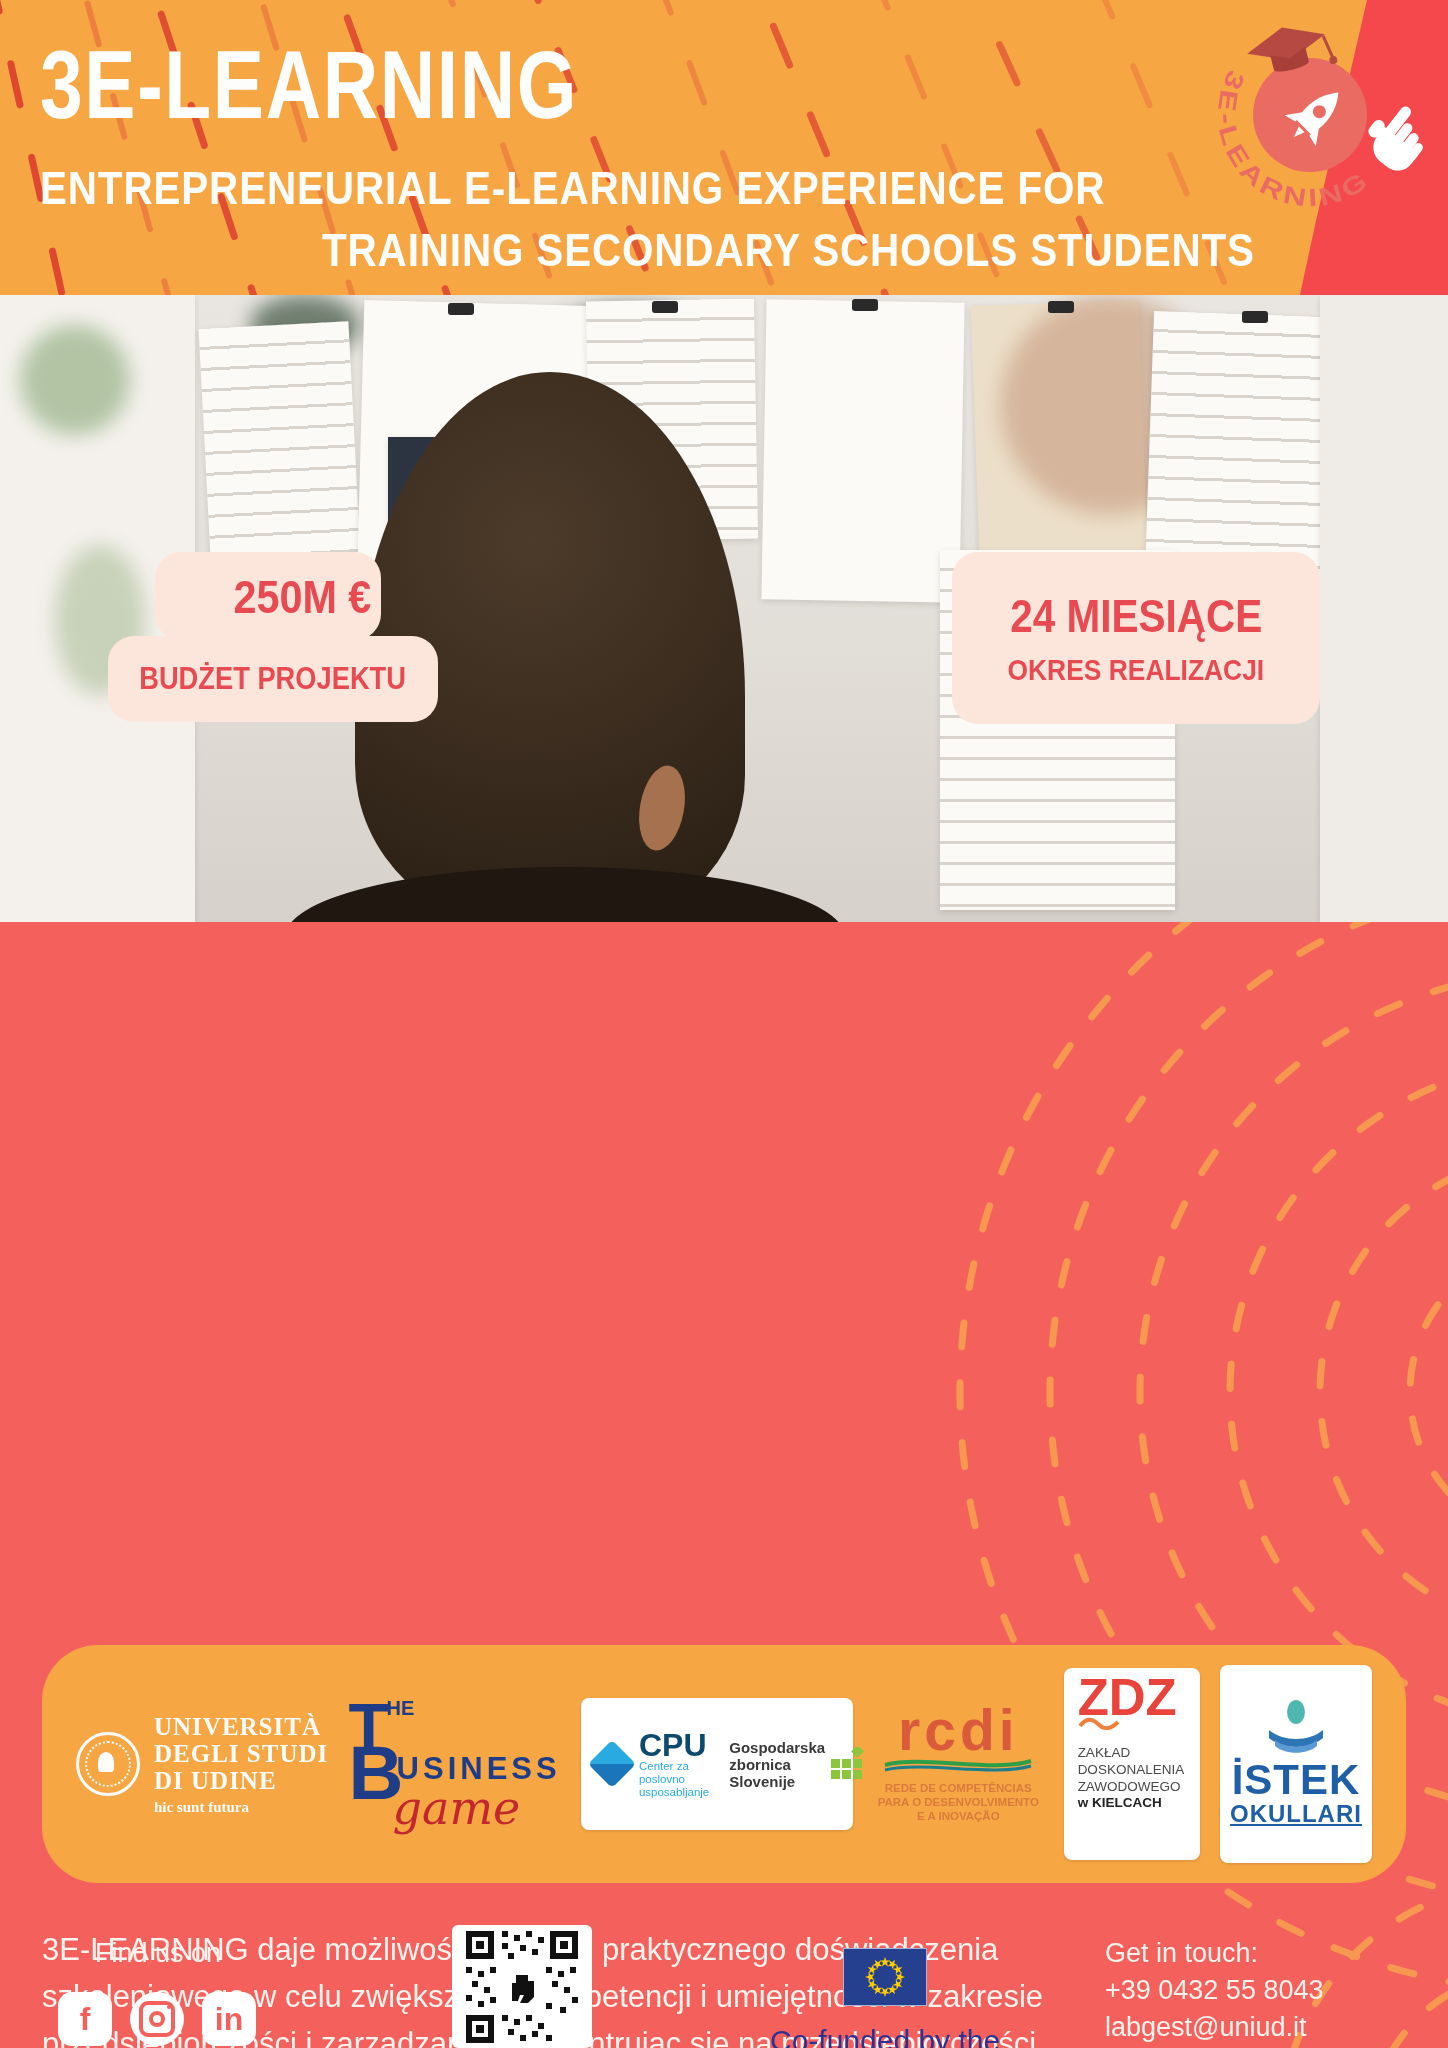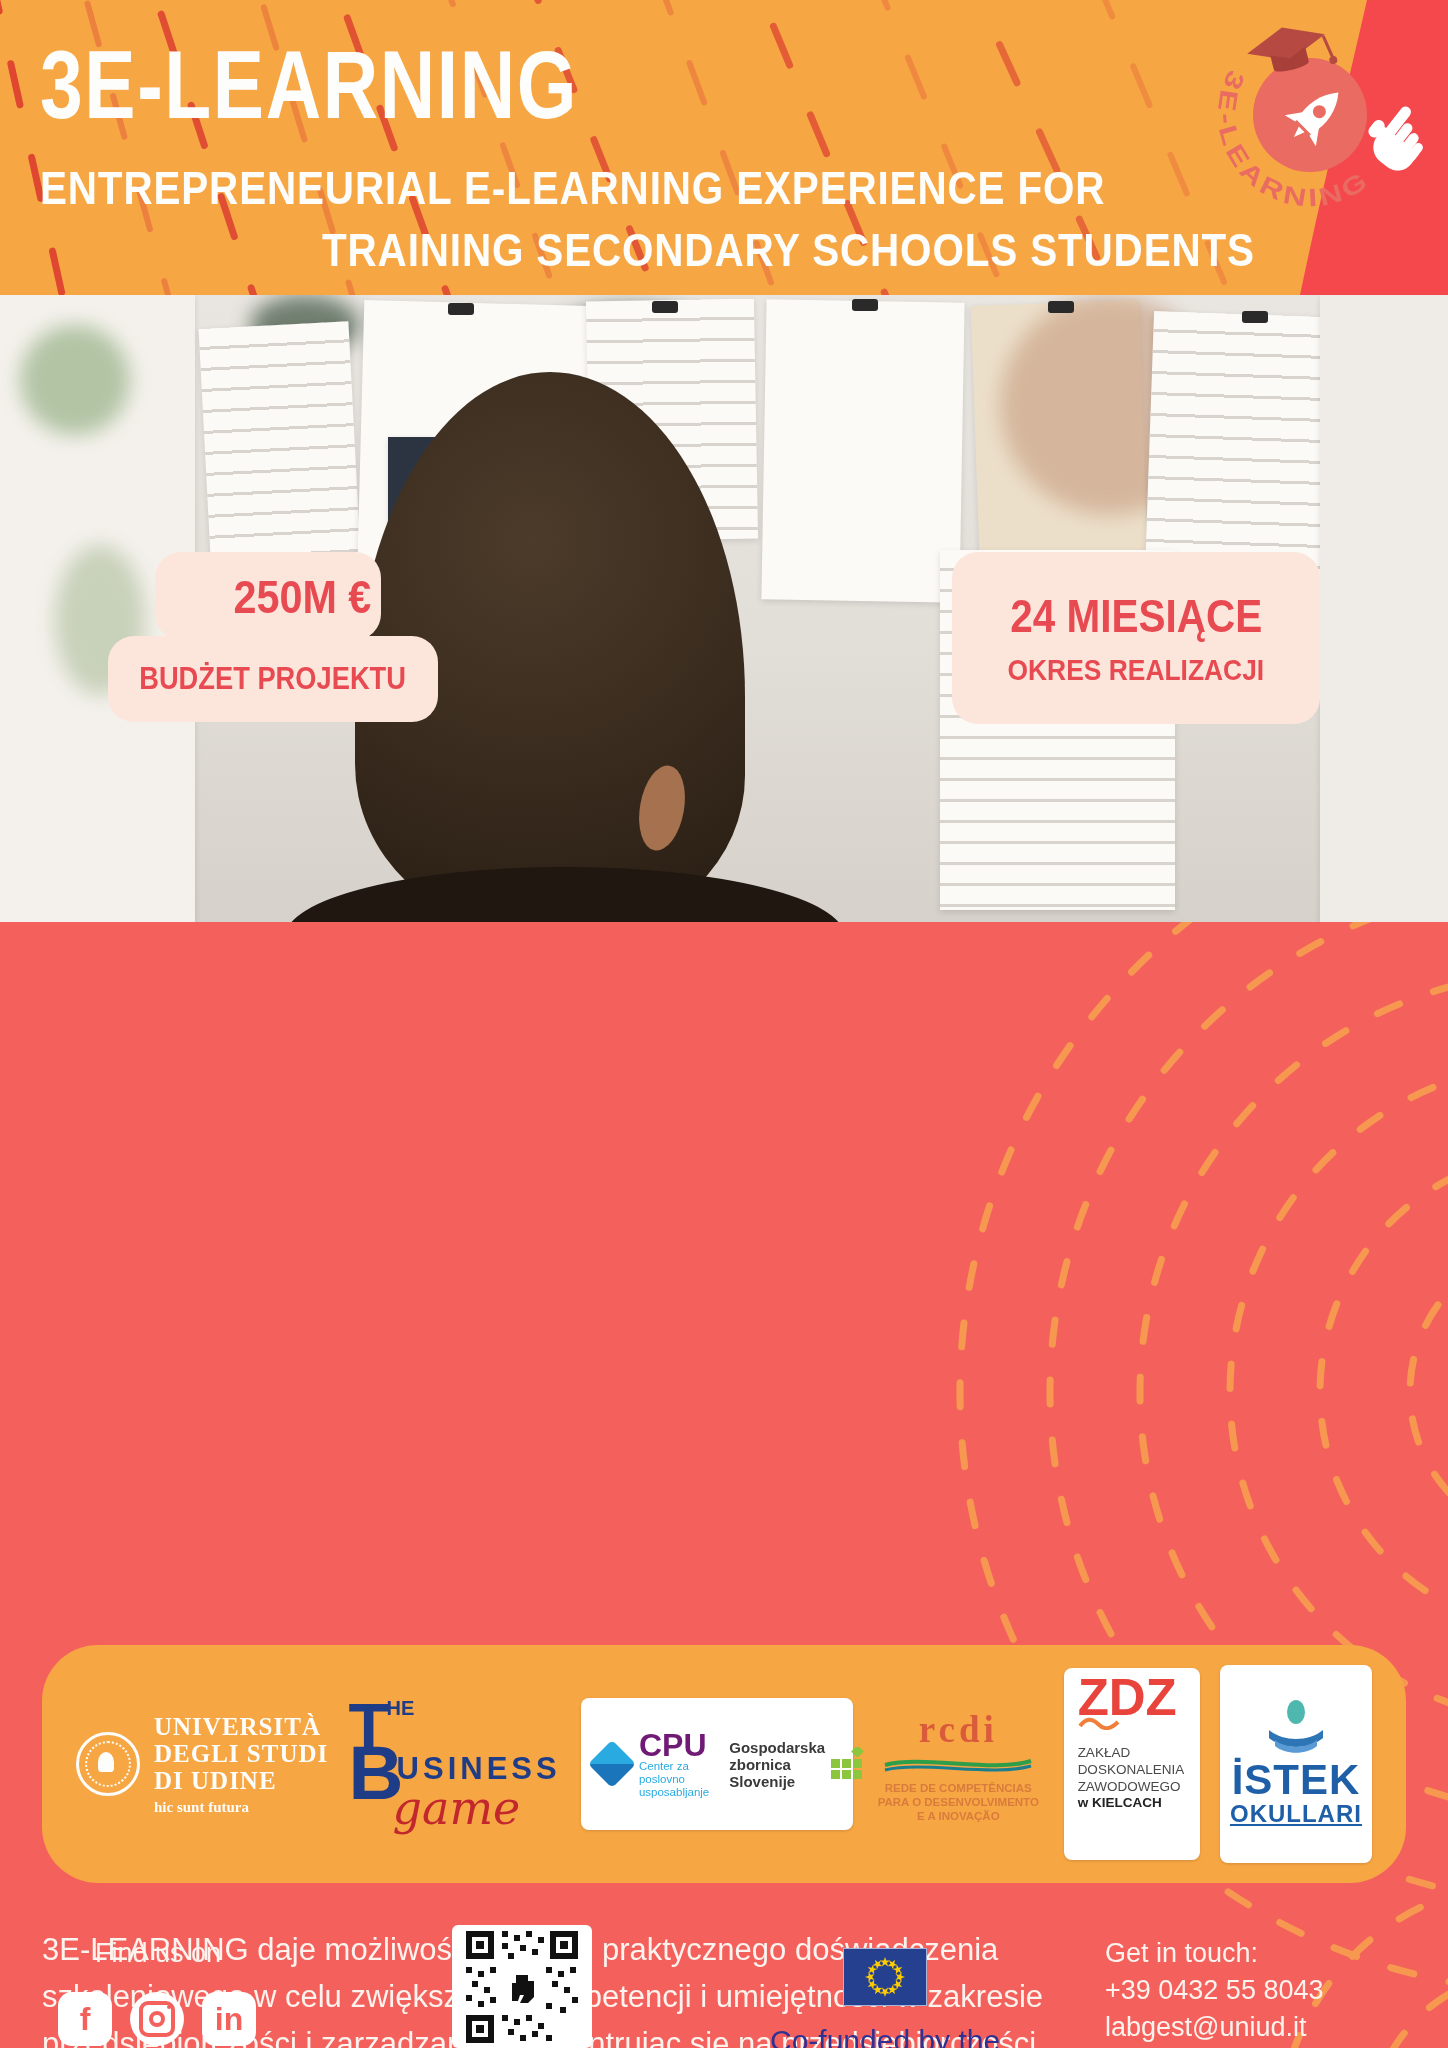--- a/index.html
+++ b/index.html
@@ -61,27 +61,27 @@
   .bg-t{position:absolute;left:0;top:0;font-size:66px;font-weight:800;}
   .bg-he{position:absolute;left:38px;top:8px;font-size:20px;font-weight:800;}
   .bg-b{position:absolute;left:0;top:40px;font-size:76px;font-weight:800;}
   .bg-usiness{position:absolute;left:48px;top:62px;font-size:31px;font-weight:800;letter-spacing:4px;}
   .bg-game{position:absolute;left:44px;top:92px;font-size:46px;color:#C1272D;
     font-family:"DejaVu Serif",serif;font-style:italic;}
   .cpu-box{width:272px;height:132px;display:flex;align-items:center;gap:10px;
     padding:0 14px;box-sizing:border-box;}
   .cpu-icon{width:34px;height:34px;background:linear-gradient(135deg,#29ABE2 50%,#1B75BB 50%);
     transform:rotate(45deg);border-radius:5px;flex:none;}
-  .cpu-abbr{font-size:32px;font-weight:800;color:#701a75;line-height:30px;}
+  .cpu-abbr{font-size:32px;font-weight:800;color:#0c4a6e;line-height:30px;}
   .cpu-tag{font-size:11.5px;color:#29ABE2;line-height:13px;white-space:pre-line;}
   .cpu-div{width:1px;height:80px;background:#c9c9c9;}
   .gzs{display:flex;align-items:center;gap:6px;}
   .gzs-txt{font-size:15px;font-weight:700;color:#3a3a3a;line-height:17px;white-space:pre-line;}
   .rcdi{display:flex;flex-direction:column;align-items:center;width:170px;}
-  .rcdi-abbr{font-size:37px;font-weight:800;color:#D95B3B;letter-spacing:4px;line-height:50px;font-family:Liberation Serif, serif;}
+  .rcdi-abbr{font-size:57px;font-weight:800;color:#D95B3B;letter-spacing:4px;line-height:50px;}
   .rcdi-cap{font-size:11.5px;font-weight:700;color:#D97B3C;text-align:center;line-height:14px;
     margin-top:8px;white-space:pre-line;}
   .zdz-box{width:136px;height:192px;padding:12px 14px;box-sizing:border-box;
     display:flex;flex-direction:column;}
   .zdz-abbr{font-size:51px;font-weight:800;color:#E8443C;line-height:36px;}
   .zdz-cap{font-size:13.5px;color:#4a4a4a;line-height:17px;margin-top:14px;white-space:pre-line;}
   .zdz-loc{font-size:13.5px;font-weight:700;color:#222;}
   .istek-box{width:152px;height:198px;display:flex;flex-direction:column;align-items:center;
     justify-content:center;}
   .istek-title{font-size:42px;font-weight:800;color:#1F5FA8;line-height:40px;letter-spacing:1px;}

